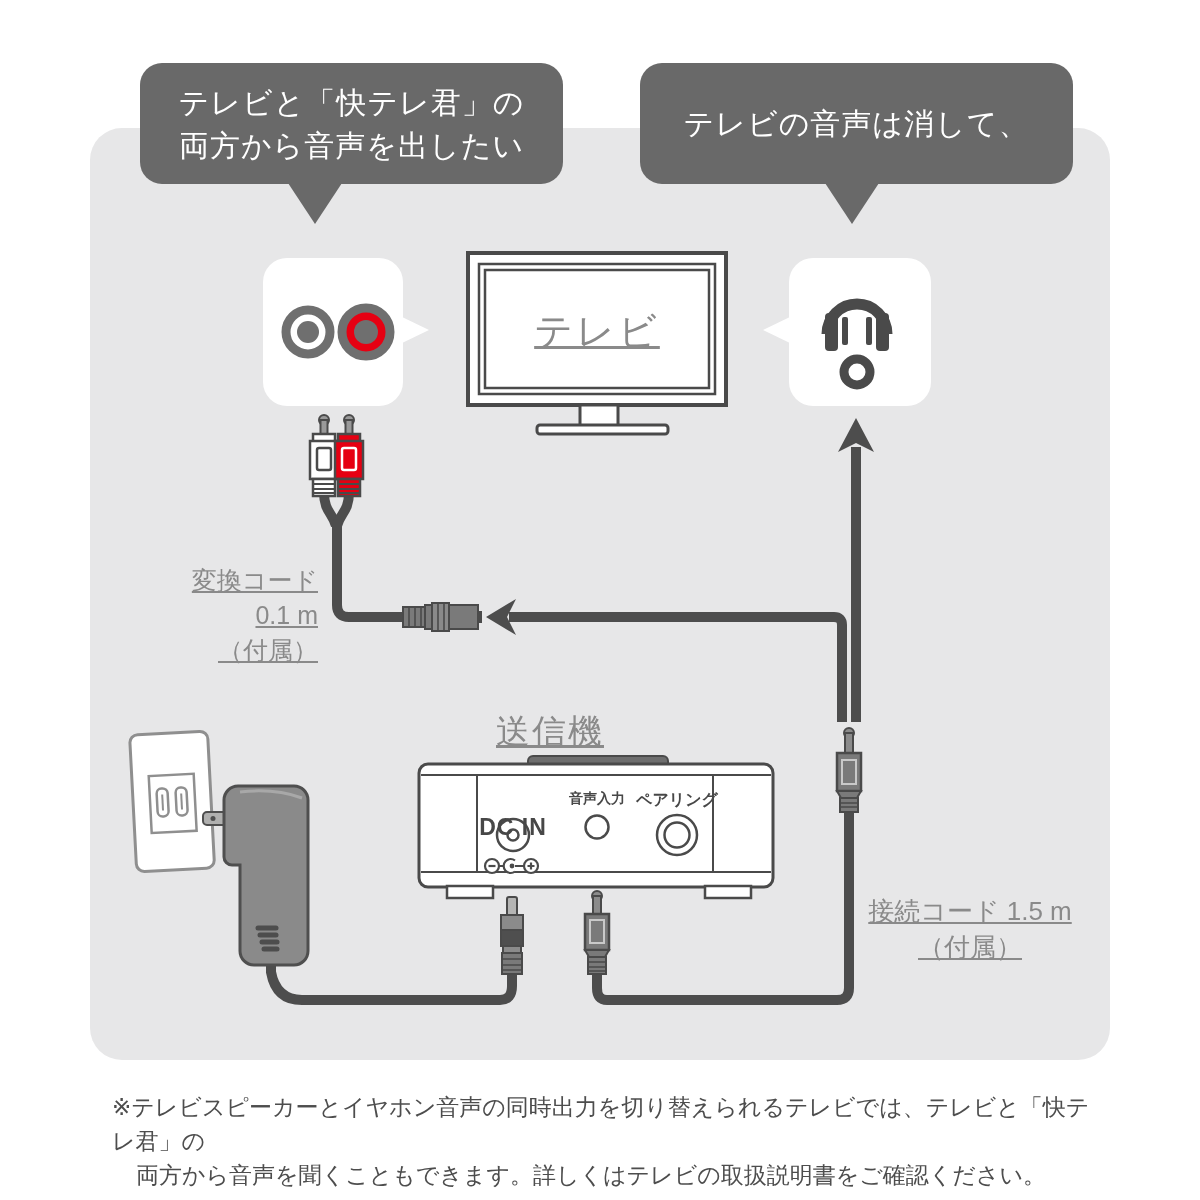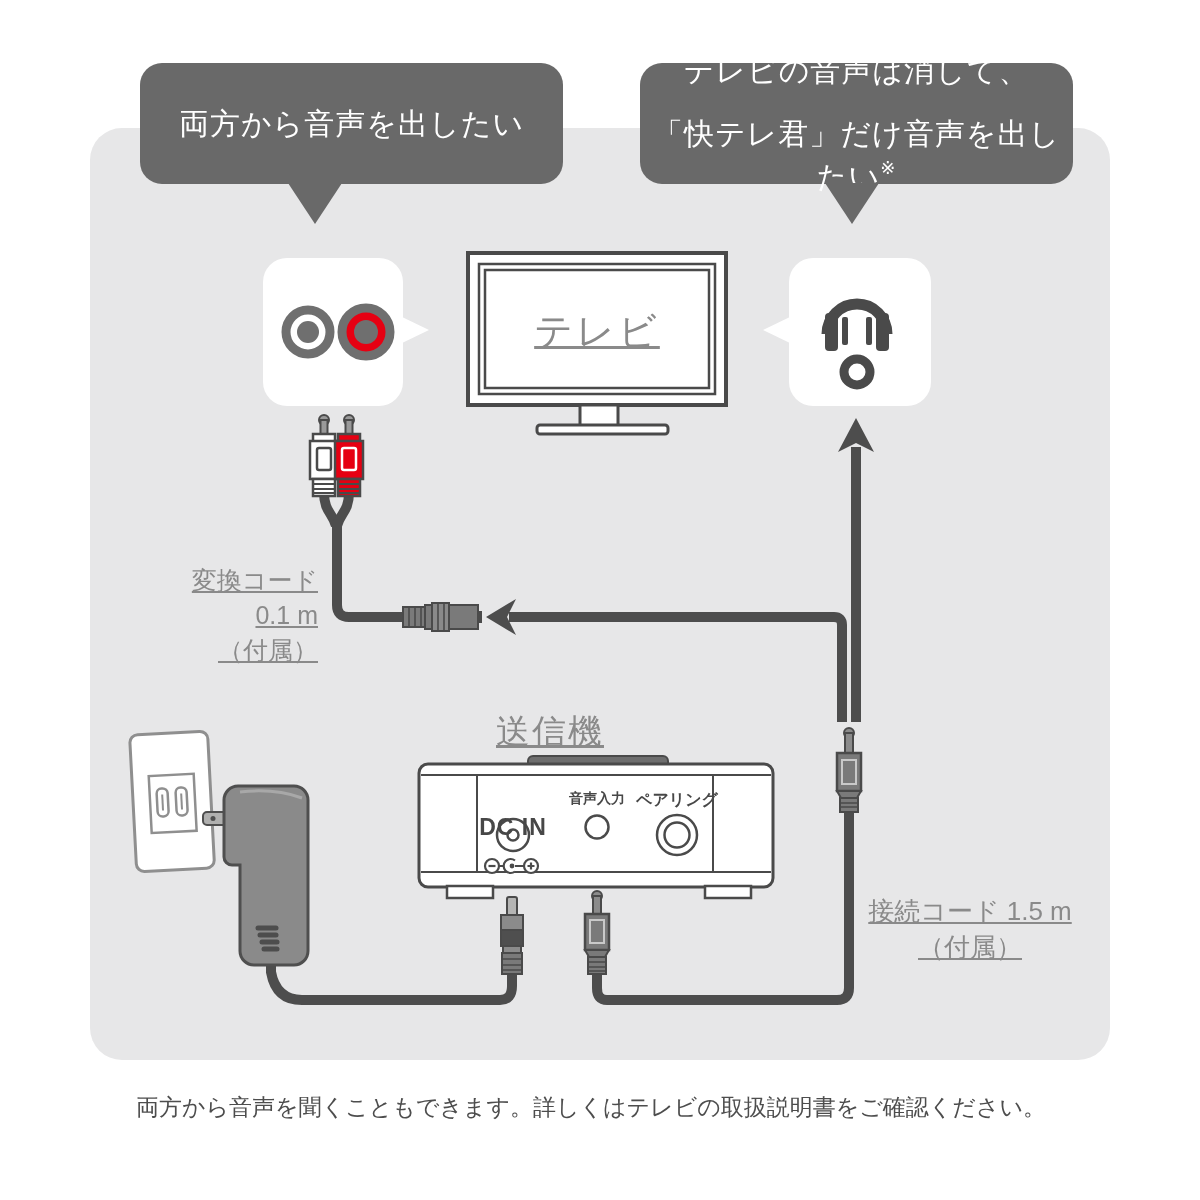--- a/index.html
+++ b/index.html
@@ -46,26 +46,26 @@
   
   .footnote{left:112px;top:1090px;width:990px;font-size:23px;line-height:34px;color:#4d4d4d;z-index:4;}
   .footnote .l2{margin-left:24px;}
 </style>
 </head>
 <body>
 
 <div class="abs panel"></div>
 
 <div class="abs bubble bubble-left">
+  <div>テレビと「快テレ君」の</div>
   <div>両方から音声を出したい</div>
   <div class="tail"></div>
 </div>
 <div class="abs bubble bubble-right">
   <div>テレビの音声は消して、</div>
-  <div><span>「快テレ君」だけ音声を出したい</span><sup>※</sup></div>
   <div class="tail"></div>
 </div>
 
 <svg class="abs diagram" width="1200" height="1200" viewBox="0 0 1200 1200">
 
   <g stroke="#4d4d4d" stroke-width="10" fill="none" stroke-linejoin="round">
 
     <path d="M324,492 C324,512 333,513 336,526"></path>
     <path d="M349,492 C349,512 340,513 337,526"></path>
     <path d="M337,522 L337,605 Q337,617 349,617 L404,617"></path>
@@ -236,14 +236,15 @@
 <div class="abs port-lbl dcin-lbl">DC IN</div>
 <div class="abs port-lbl audio-lbl">音声入力</div>
 <div class="abs port-lbl pair-lbl">ペアリング</div>
 
 <div class="abs lbl conn-label">
   <div>接続コード 1.5 m</div>
   <div>（付属）</div>
 </div>
 
 <div class="abs footnote">
+  <div class="l1">※テレビスピーカーとイヤホン音声の同時出力を切り替えられるテレビでは、テレビと「快テレ君」の</div>
   <div class="l2">両方から音声を聞くこともできます。詳しくはテレビの取扱説明書をご確認ください。</div>
 </div>
 
 </body></html>

